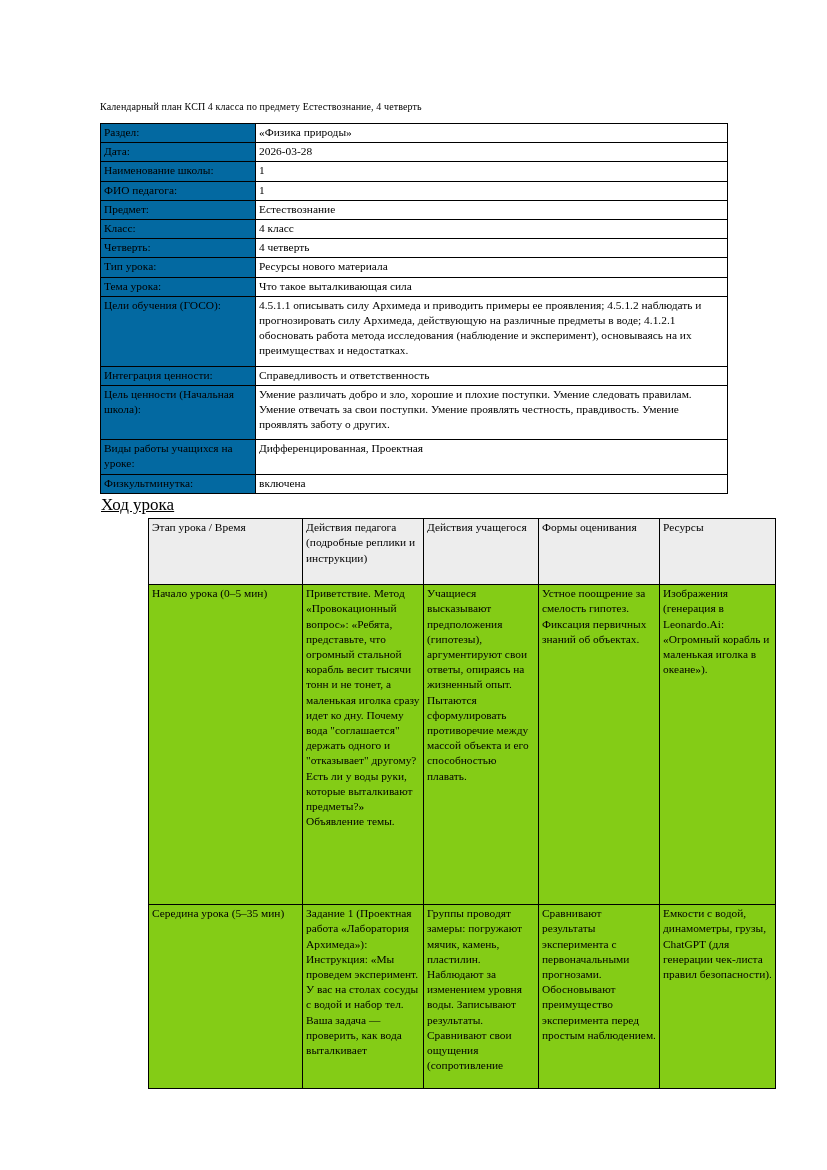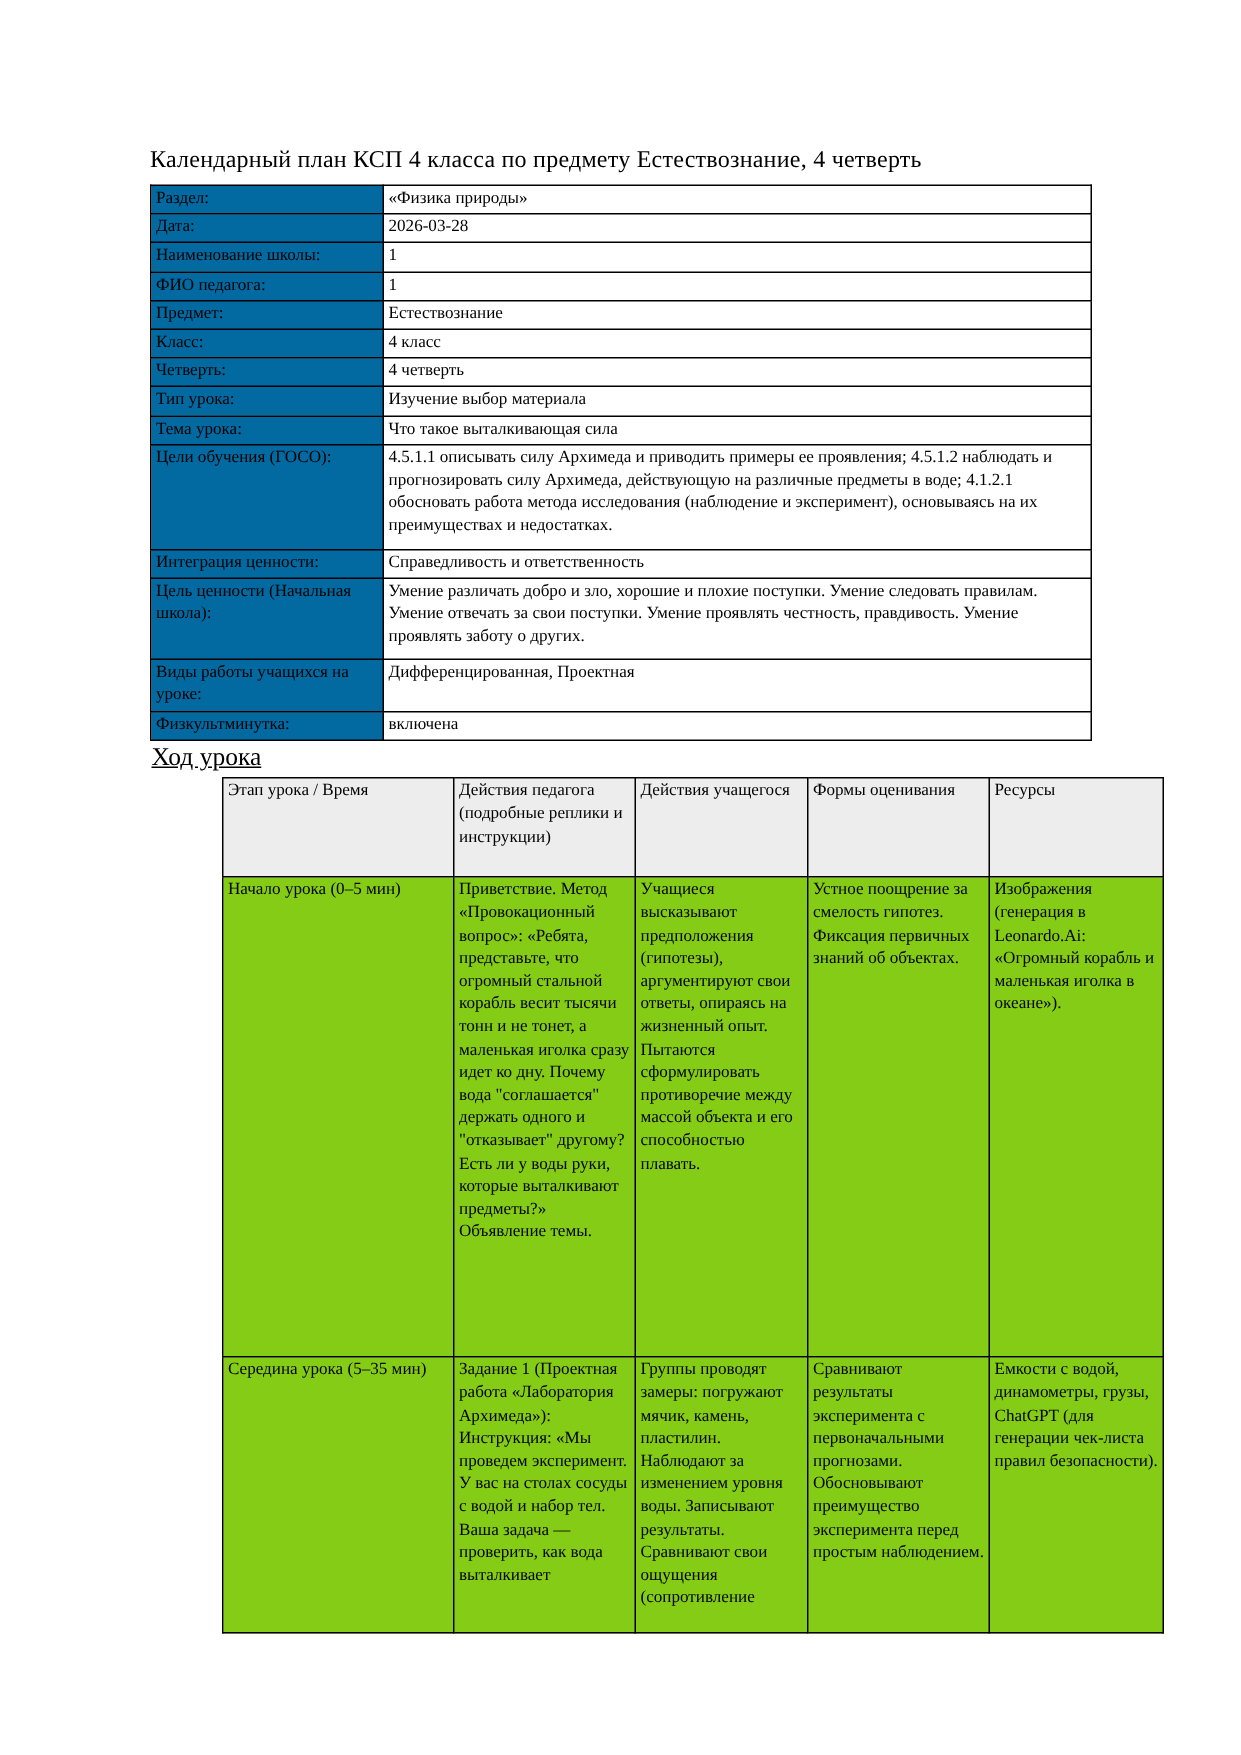--- a/index.html
+++ b/index.html
@@ -20,21 +20,21 @@
   .page {
     position: absolute;
     left: 0;
     top: 0;
     width: 827px;
     height: 1170px;
     box-sizing: border-box;
     padding: 100px 100px 0 100px;
   }
   .doc-title {
-    font-size: 16px;
+    font-size: 10px;
     line-height: 14px;
     margin: 0 0 9px 0;
     letter-spacing: 0.01em;
     white-space: nowrap;
   }
   .section-label {
     font-size: 17px;
     line-height: 14px;
     margin: 4px 0 6px 1px;
     text-decoration: underline;
@@ -124,21 +124,21 @@
       <tr>
         <td class="label">Класс:</td>
         <td class="value">4 класс</td>
       </tr>
       <tr>
         <td class="label">Четверть:</td>
         <td class="value">4 четверть</td>
       </tr>
       <tr>
         <td class="label">Тип урока:</td>
-        <td class="value">Изучение выбор материала</td>
+        <td class="value">Ресурсы нового материала</td>
       </tr>
       <tr>
         <td class="label">Тема урока:</td>
         <td class="value">Что такое выталкивающая сила</td>
       </tr>
       <tr class="tall-goals">
         <td class="label">Цели обучения (ГОСО):</td>
         <td class="value">4.5.1.1 описывать силу Архимеда и приводить примеры ее проявления; 4.5.1.2 наблюдать и прогнозировать силу Архимеда, действующую на различные предметы в воде; 4.1.2.1 обосновать работа метода исследования (наблюдение и эксперимент), основываясь на их преимуществах и недостатках.</td>
       </tr>
       <tr>

